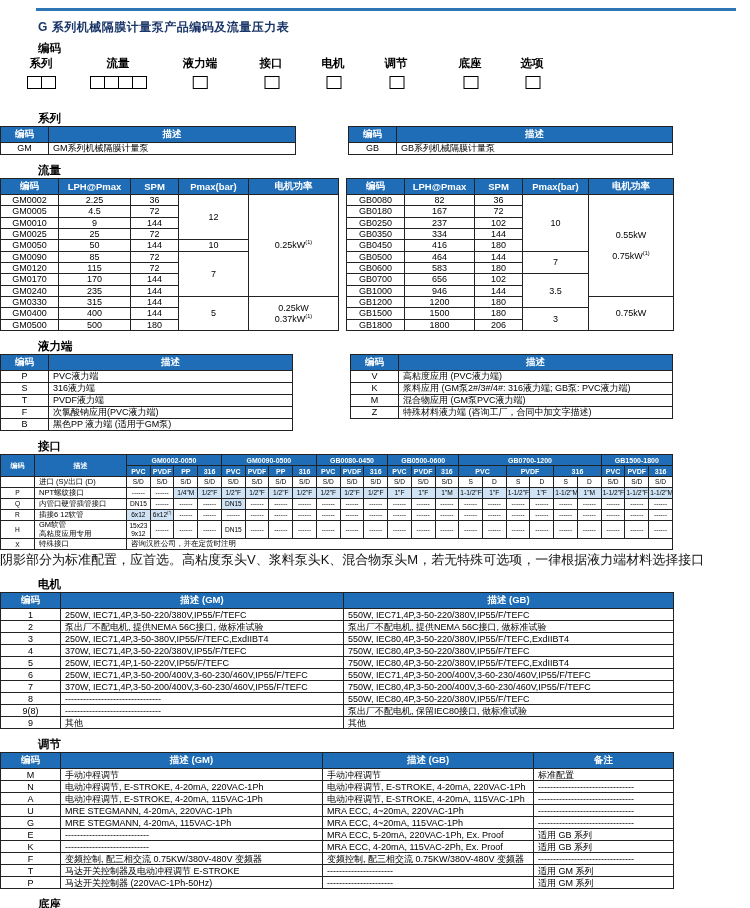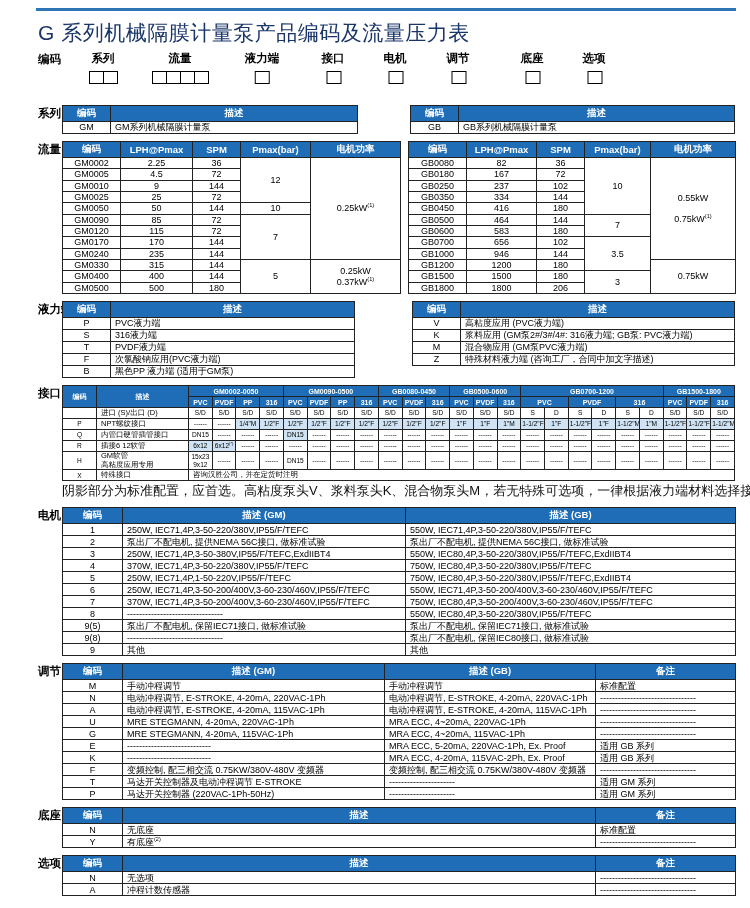--- a/index.html
+++ b/index.html
@@ -8,22 +8,22 @@
     --rule:#2e75b6;
     --title:#1a3668;
   }
   *{box-sizing:border-box;margin:0;padding:0;}
   body{
     width:750px;height:908px;overflow:hidden;background:#fff;
     font-family:"Liberation Sans","DejaVu Sans",sans-serif;color:#000;
   }
   .page{width:750px;height:908px;position:relative;padding-top:8px;}
   .top-rule{height:3px;background:var(--rule);margin:0 14px 0 36px;}
-  h1{font-size:21px;font-weight:normal;color:var(--title);margin:8px 0 4px 38px;letter-spacing:.5px;}
-  .section{display:flex;margin-bottom:7px;}
+  h1{font-size:12px;font-weight:bold;color:var(--title);margin:8px 0 4px 38px;letter-spacing:.5px;}
+  .section{display:flex;margin-bottom:7px;flex-direction:column;}
   .sec-label{width:62px;padding-left:38px;font-weight:bold;font-size:11.5px;flex:none;padding-top:1px;white-space:nowrap;}
   .sec-body{width:673px;flex:none;}
   
   .coding-wrap{position:relative;height:47px;width:673px;}
   .code-field{position:absolute;top:0;transform:translateX(-50%);text-align:center;}
   .code-field:nth-child(1){left:41px;}
   .code-field:nth-child(2){left:118px;}
   .code-field:nth-child(3){left:200px;}
   .code-field:nth-child(4){left:271px;}
   .code-field:nth-child(5){left:333px;}
@@ -656,25 +656,20 @@
               <td>7</td>
               <td class="ta-l">370W, IEC71,4P,3-50-200/400V,3-60-230/460V,IP55/F/TEFC</td>
               <td class="ta-l">750W, IEC80,4P,3-50-200/400V,3-60-230/460V,IP55/F/TEFC</td>
             </tr>
             <tr>
               <td>8</td>
               <td class="ta-l">--------------------------------</td>
               <td class="ta-l">550W, IEC80,4P,3-50-220/380V,IP55/F/TEFC</td>
             </tr>
             <tr>
-              <td>9(5)</td>
-              <td class="ta-l">泵出厂不配电机, 保留IEC71接口, 做标准试验</td>
-              <td class="ta-l">泵出厂不配电机, 保留IEC71接口, 做标准试验</td>
-            </tr>
-            <tr>
               <td>9(8)</td>
               <td class="ta-l">--------------------------------</td>
               <td class="ta-l">泵出厂不配电机, 保留IEC80接口, 做标准试验</td>
             </tr>
             <tr>
               <td>9</td>
               <td class="ta-l">其他</td>
               <td class="ta-l">其他</td>
             </tr>
           </tbody>

